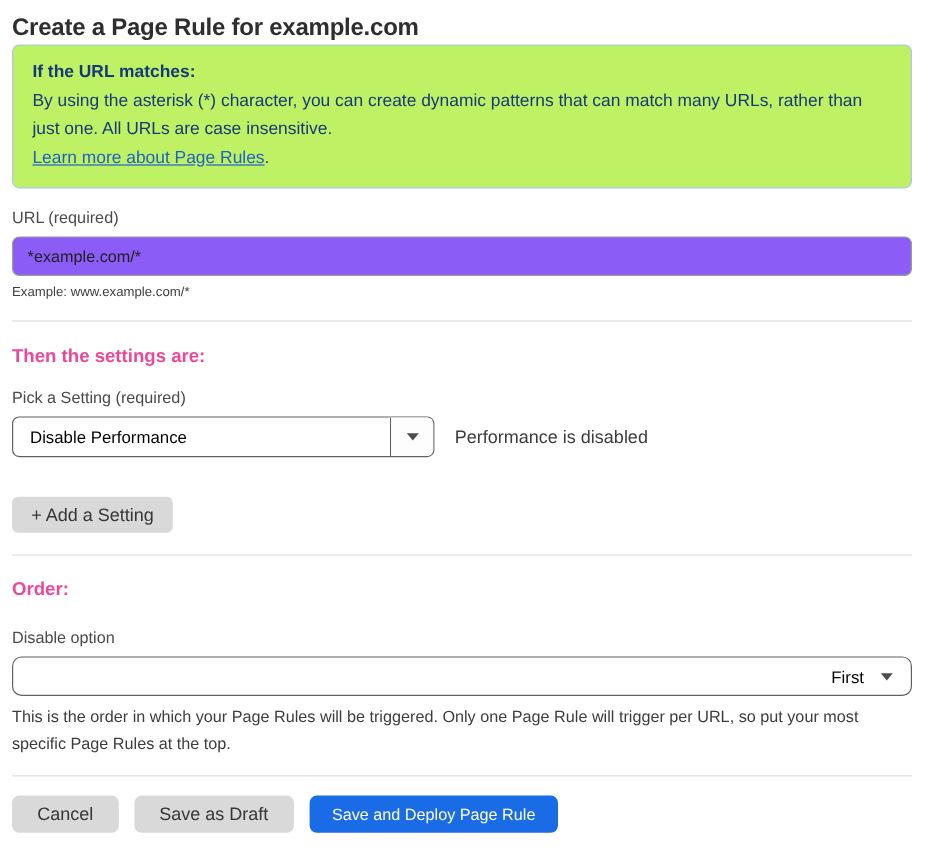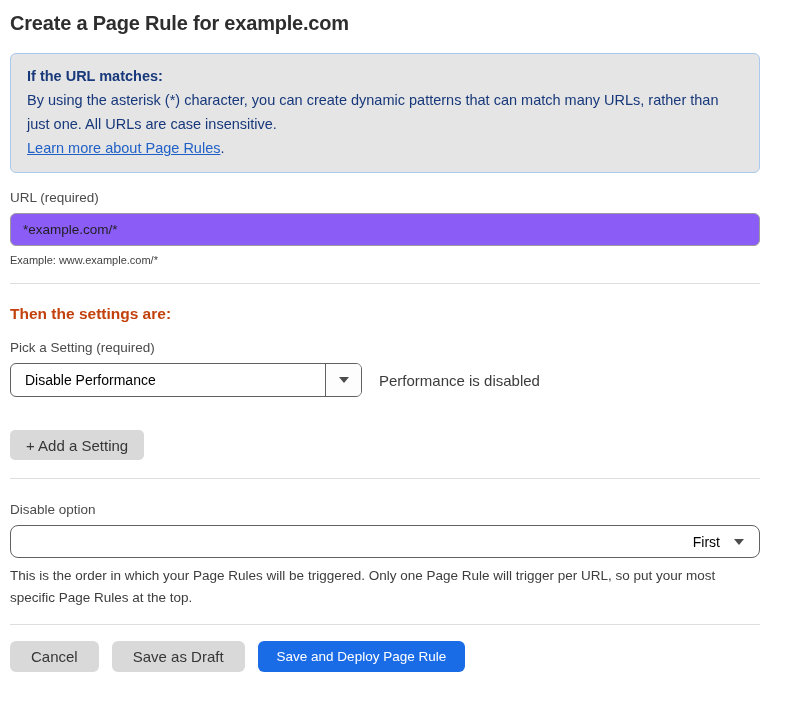--- a/index.html
+++ b/index.html
@@ -11,22 +11,22 @@
     overflow: hidden;
   }
   .page { padding: 10px 30px 0 10px; }
 
   .page-title {
     font-size: 20px; font-weight: 700; color: #2e2e2e;
     margin: 2px 0 0 0; letter-spacing: -0.2px;
   }
 
   .info-box {
-    margin-top: 18px;
-    background: #e5e5e5;
+    margin-top: 2px;
+    background: #bef264;
     border: 1px solid #aac9ec;
     border-radius: 6px;
     padding: 10px 16px 12px;
     color: #17387a;
     font-size: 14.5px;
     line-height: 24px;
     max-width: 750px;
   }
   .info-heading { font-weight: 700; }
   .info-body { max-width: 700px; }
@@ -44,21 +44,21 @@
     font-size: 13.5px; color: #1f1f1f;
     font-family: "Liberation Sans", sans-serif;
     outline: none;
   }
 
   .example-text { margin-top: 8px; font-size: 11px; color: #404040; }
 
   .divider { border: none; border-top: 1px solid #dedede; margin: 17px 0 0 0; }
 
   .section-heading {
-    font-size: 15.5px; font-weight: 700; color: #c2410c;
+    font-size: 15.5px; font-weight: 700; color: #ec4899;
     margin: 21px 0 0 0;
   }
 
   .setting-row { display: flex; align-items: center; margin-top: 8px; }
 
   .select-box {
     position: relative; height: 34px;
     background: #fff;
     border: 1px solid #616161;
     border-radius: 6px;
@@ -147,20 +147,21 @@
         <i class="caret"></i>
       </span>
     </div>
     <span class="status-text">Performance is disabled</span>
   </div>
 
   <button class="gray-btn add-setting-btn">+ Add a Setting</button>
 
   <hr class="divider" style="margin-top:18px;">
 
+  <h2 class="section-heading" style="margin-top:20px;">Order:</h2>
 
   <div class="field-label" style="margin-top:23px;">Disable option</div>
 
   <div class="select-box order-select">
     <span class="select-value">First</span>
     <i class="caret"></i>
   </div>
 
   <p class="help-text">This is the order in which your Page Rules will be triggered. Only one Page Rule will trigger per URL, so put your most specific Page Rules at the top.</p>
 

